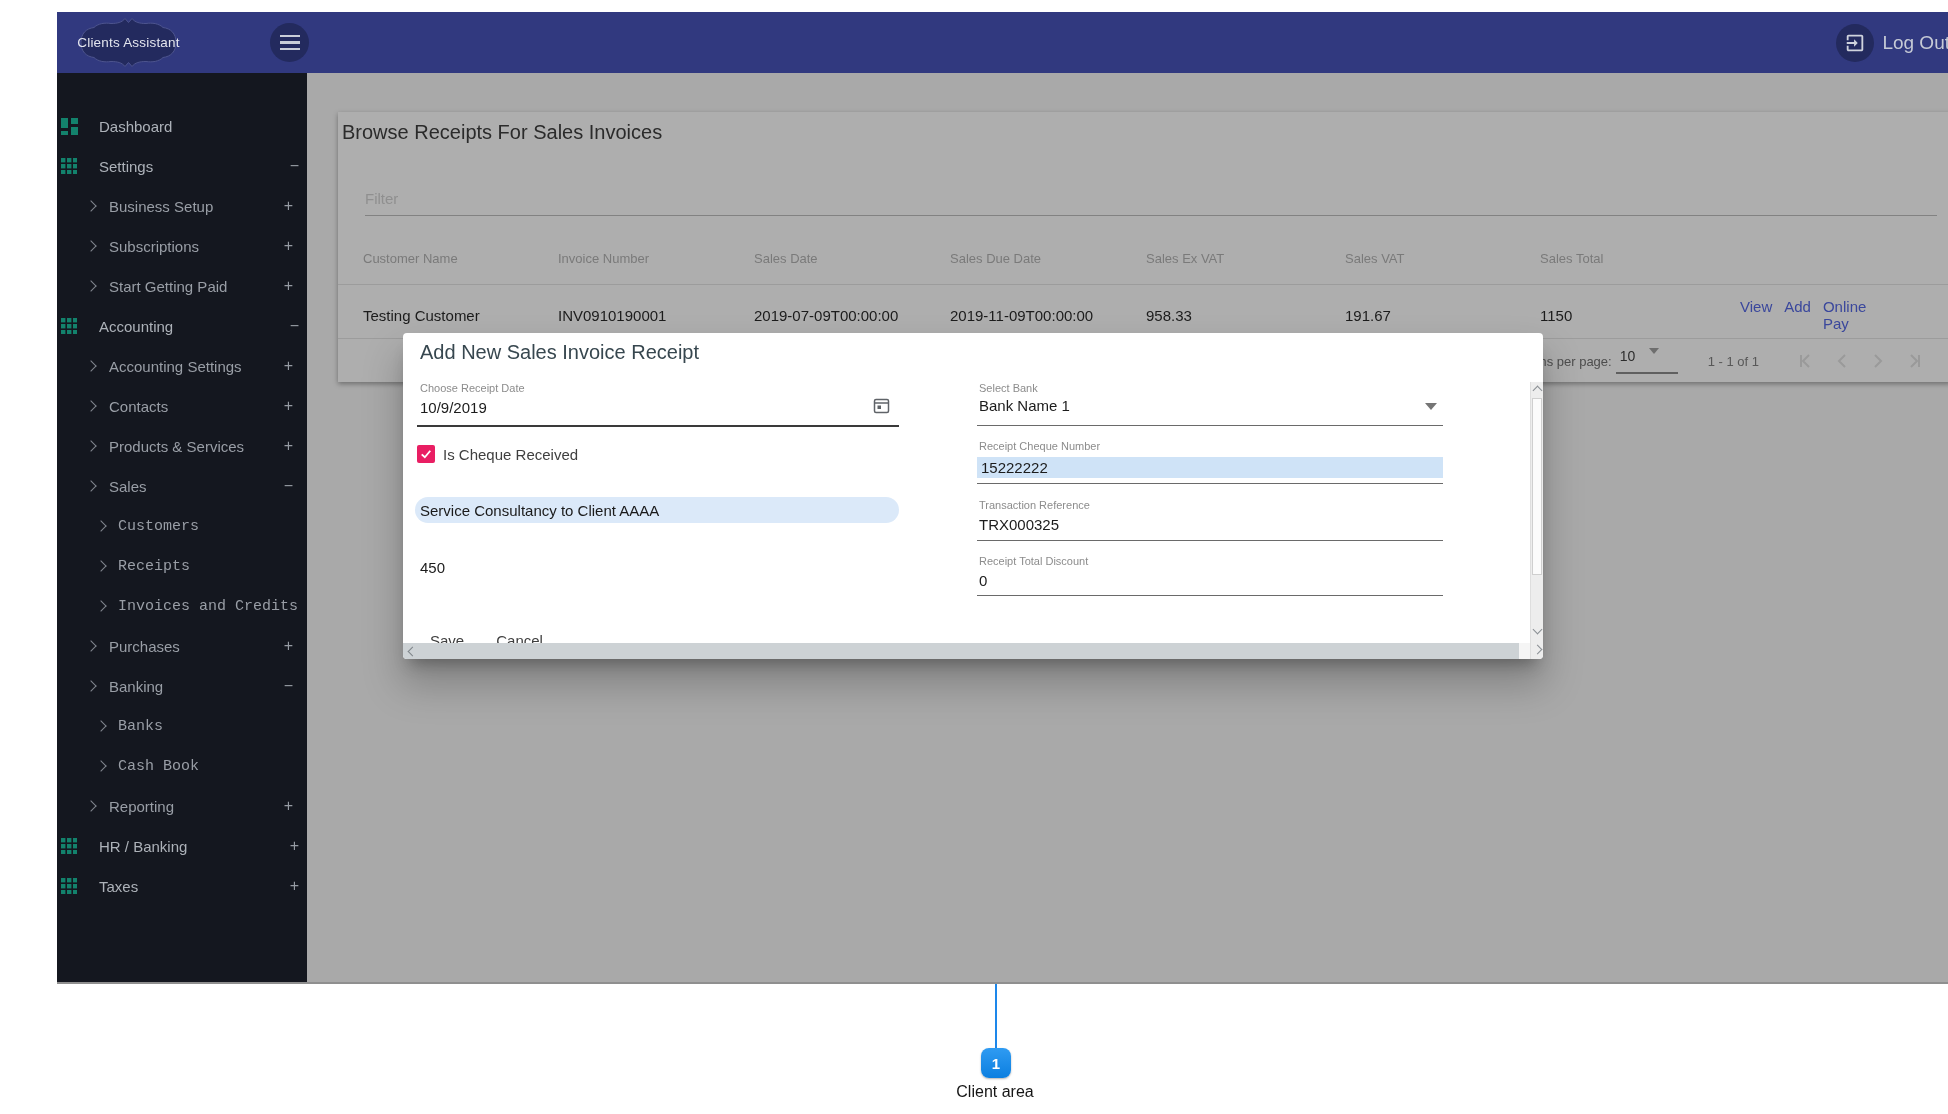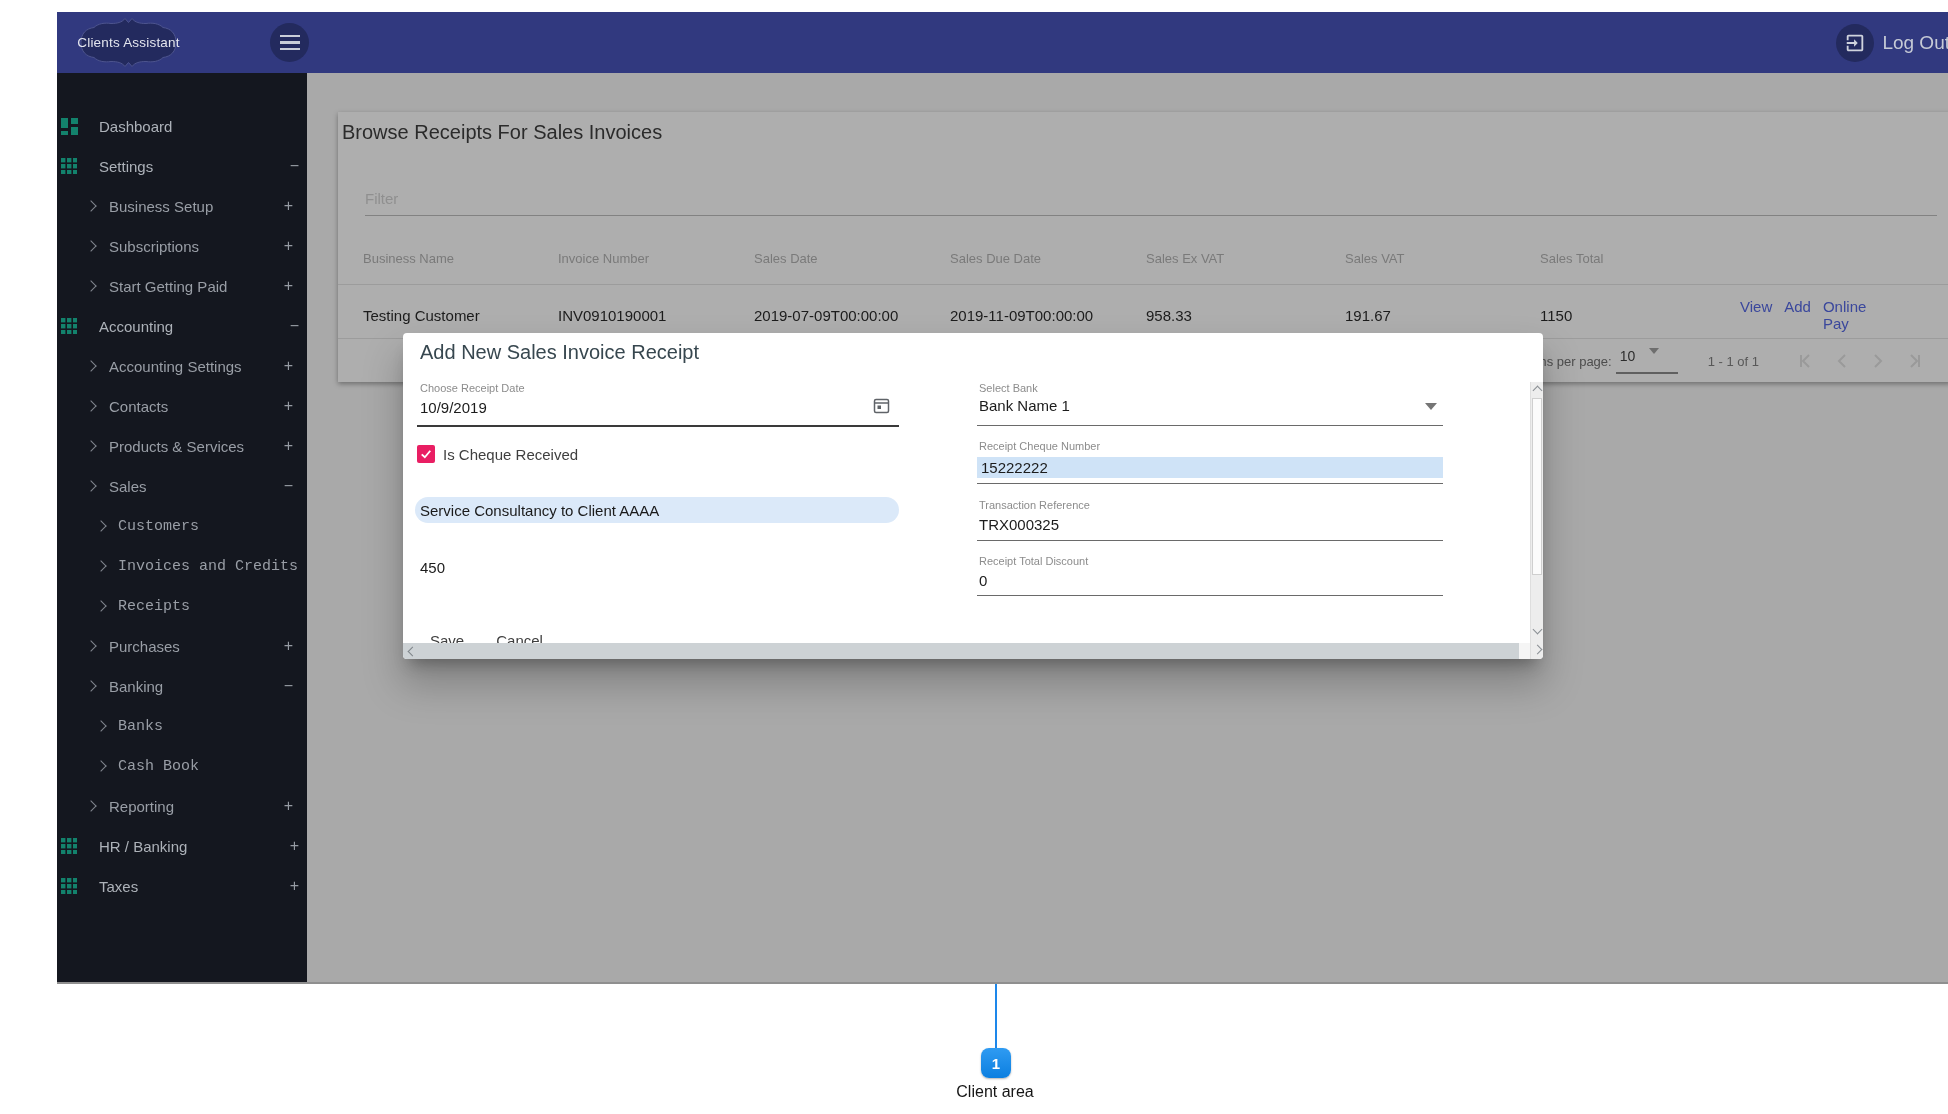--- a/index.html
+++ b/index.html
@@ -236,27 +236,27 @@
           <div class="nav-item lv2">
             <span class="nav-icon">
               <span class="chev"></span>
             </span>
             <span class="nav-label">Customers</span>
           </div>
           <div class="nav-item lv2">
             <span class="nav-icon">
               <span class="chev"></span>
             </span>
+            <span class="nav-label">Receipts</span>
+          </div>
+          <div class="nav-item lv2">
+            <span class="nav-icon">
+              <span class="chev"></span>
+            </span>
             <span class="nav-label">Invoices and Credits</span>
-          </div>
-          <div class="nav-item lv2">
-            <span class="nav-icon">
-              <span class="chev"></span>
-            </span>
-            <span class="nav-label">Receipts</span>
           </div>
           <div class="nav-item lv1">
             <span class="nav-icon">
               <span class="chev"></span>
             </span>
             <span class="nav-label">Purchases</span>
             <span class="nav-toggle">+</span>
           </div>
           <div class="nav-item lv1">
             <span class="nav-icon">
@@ -321,21 +321,21 @@
         </div>
     </div>
 
     <div class="main">
       <div class="card">
         <div class="card-title">Browse Receipts For Sales Invoices</div>
         <div class="filter-label">Filter</div>
         <div class="filter-line"></div>
 
         <div class="tgrid thead">
-            <span>Business Name</span>
+            <span>Customer Name</span>
             <span>Invoice Number</span>
             <span>Sales Date</span>
             <span>Sales Due Date</span>
             <span>Sales Ex VAT</span>
             <span>Sales VAT</span>
             <span>Sales Total</span>
           </div>
         <div class="divider" style="top:172px"></div>
 
         <div class="tgrid trow">

